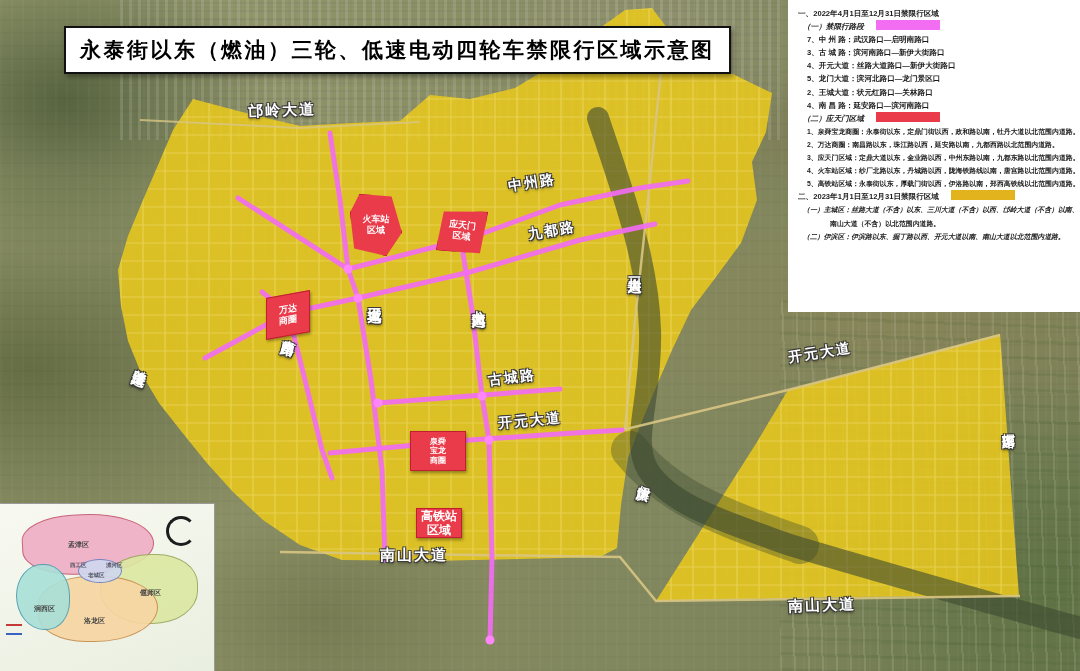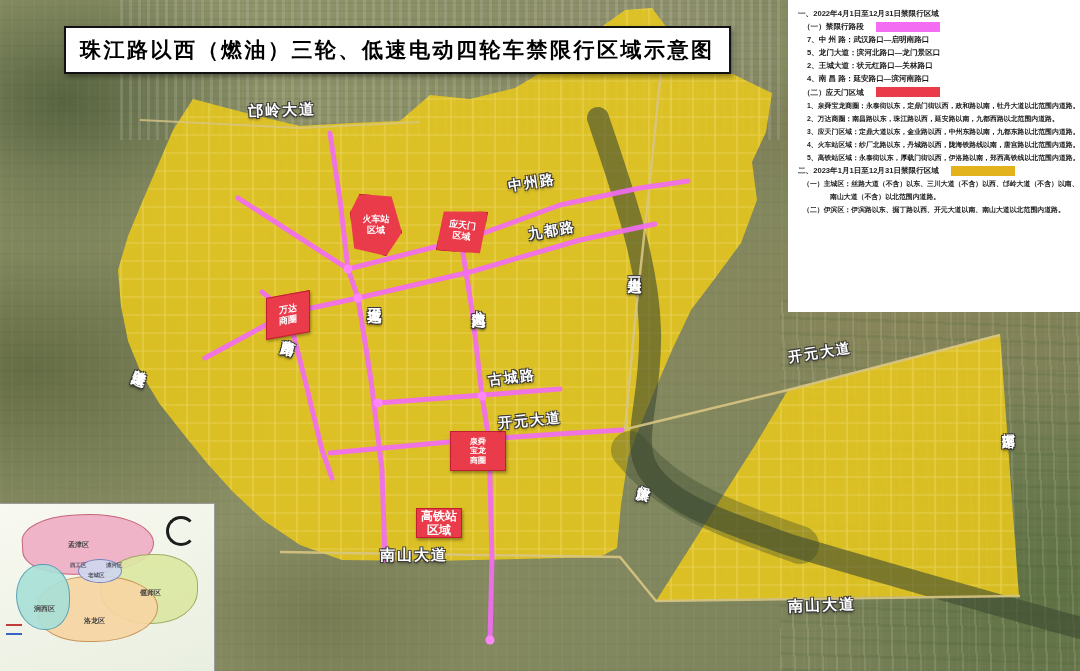--- a/index.html
+++ b/index.html
@@ -35,23 +35,23 @@
     display:flex;flex-direction:column;align-items:center;justify-content:center;text-align:center;
     z-index:5;line-height:1.2;box-shadow:1px 2px 3px rgba(0,0,0,.35);}
   .abox span{display:block;}
   
   .title-box{position:absolute;left:64px;top:26px;background:#fff;border:2px solid #111;color:#000;
     font-size:21px;font-weight:bold;letter-spacing:2.5px;padding:8px 14px;white-space:nowrap;z-index:8;
     box-shadow:2px 3px 5px rgba(0,0,0,.35);}
   
   .legend{position:absolute;left:788px;top:0;width:292px;height:312px;background:#fff;z-index:8;
     box-sizing:border-box;padding:7px 8px 0 8px;color:#1b1b1b;}
-  .ln{font-weight:bold;font-size:7.6px;line-height:13.1px;white-space:nowrap;display:flex;align-items:center;}
+  .ln{font-weight:bold;font-size:7.6px;line-height:13.1px;white-space:nowrap;display:flex;align-items:flex-start;}
   .lv1{padding-left:2px;}
-  .lv2{padding-left:7px;}
+  .lv2{padding-left:7px;font-style:italic;}
   .lv3{padding-left:11px;}
   .cont{padding-left:34px;}
   .sm{font-size:6.9px;}
   .sw{display:inline-block;width:64px;height:10px;margin-left:12px;}
   
   .inset{position:absolute;left:0;top:503px;width:214px;height:168px;z-index:7;overflow:hidden;
     background:linear-gradient(160deg,#f8f9f1,#e9efe0);border-top:1px solid #9a9a9a;border-right:1px solid #9a9a9a;}
   .d{position:absolute;opacity:.9;}
   .dlab{position:absolute;font-size:7px;font-weight:bold;color:#444;white-space:nowrap;z-index:3;}
   .tiny{font-size:5.5px;color:#556;}
@@ -117,21 +117,21 @@
     <span>区域</span>
   </div>
   <div class="abox" style="left:438px;top:209px;width:46px;height:42px;font-size:9px;transform:rotate(6deg);clip-path:polygon(8% 10%,100% 0,92% 96%,0 100%);">
     <span>应天门</span>
     <span>区域</span>
   </div>
   <div class="abox" style="left:266px;top:294px;width:42px;height:40px;font-size:9px;transform:skewY(-10deg);">
     <span>万达</span>
     <span>商圈</span>
   </div>
-  <div class="abox" style="left:410px;top:431px;width:54px;height:38px;font-size:8px;line-height:1.15;margin-left:40px;">
+  <div class="abox" style="left:410px;top:431px;width:54px;height:38px;font-size:8px;line-height:1.15;">
     <span>泉舜</span>
     <span>宝龙</span>
     <span>商圈</span>
   </div>
   <div class="abox" style="left:416px;top:508px;width:44px;height:28px;font-size:12px;">
     <span>高铁站</span>
     <span>区域</span>
   </div>
 
   <span class="rlabel" style="left:248px;top:101px;font-size:15px;transform:rotate(-2deg);">邙岭大道</span>
@@ -143,32 +143,38 @@
   <span class="rlabel vert" style="left:284px;top:330px;transform:rotate(15deg);">南昌路</span>
   <span class="rlabel vert" style="left:470px;top:300px;">龙门大道</span>
   <span class="rlabel" style="left:488px;top:369px;transform:rotate(-7deg);">古城路</span>
   <span class="rlabel" style="left:498px;top:412px;transform:rotate(-5deg);">开元大道</span>
   <span class="rlabel" style="left:380px;top:546px;font-size:15px;">南山大道</span>
   <span class="rlabel vert" style="left:638px;top:476px;font-size:13px;transform:rotate(14deg);">伊滨路</span>
   <span class="rlabel" style="left:788px;top:344px;transform:rotate(-9deg);">开元大道</span>
   <span class="rlabel vert" style="left:999px;top:424px;font-size:13px;">掘丁路</span>
   <span class="rlabel" style="left:788px;top:596px;font-size:15px;transform:rotate(-2deg);">南山大道</span>
 
-  <div class="title-box">珠江路以西（燃油）三轮、低速电动四轮车禁限行区域示意图</div>
+  <div class="title-box">永泰街以东（燃油）三轮、低速电动四轮车禁限行区域示意图</div>
 
   <div class="legend">
     <div class="ln lv1">
         <span>一、2022年4月1日至12月31日禁限行区域</span>
       </div>
     <div class="ln lv2">
         <span>（一）禁限行路段</span>
         <span class="sw" style="background:#f26df2"></span>
       </div>
     <div class="ln lv3">
         <span>7、中 州 路：武汉路口—启明南路口</span>
+      </div>
+    <div class="ln lv3">
+        <span>3、古 城 路：滨河南路口—新伊大街路口</span>
+      </div>
+    <div class="ln lv3">
+        <span>4、开元大道：丝路大道路口—新伊大街路口</span>
       </div>
     <div class="ln lv3">
         <span>5、龙门大道：滨河北路口—龙门景区口</span>
       </div>
     <div class="ln lv3">
         <span>2、王城大道：状元红路口—关林路口</span>
       </div>
     <div class="ln lv3">
         <span>4、南 昌 路：延安路口—滨河南路口</span>
       </div>

